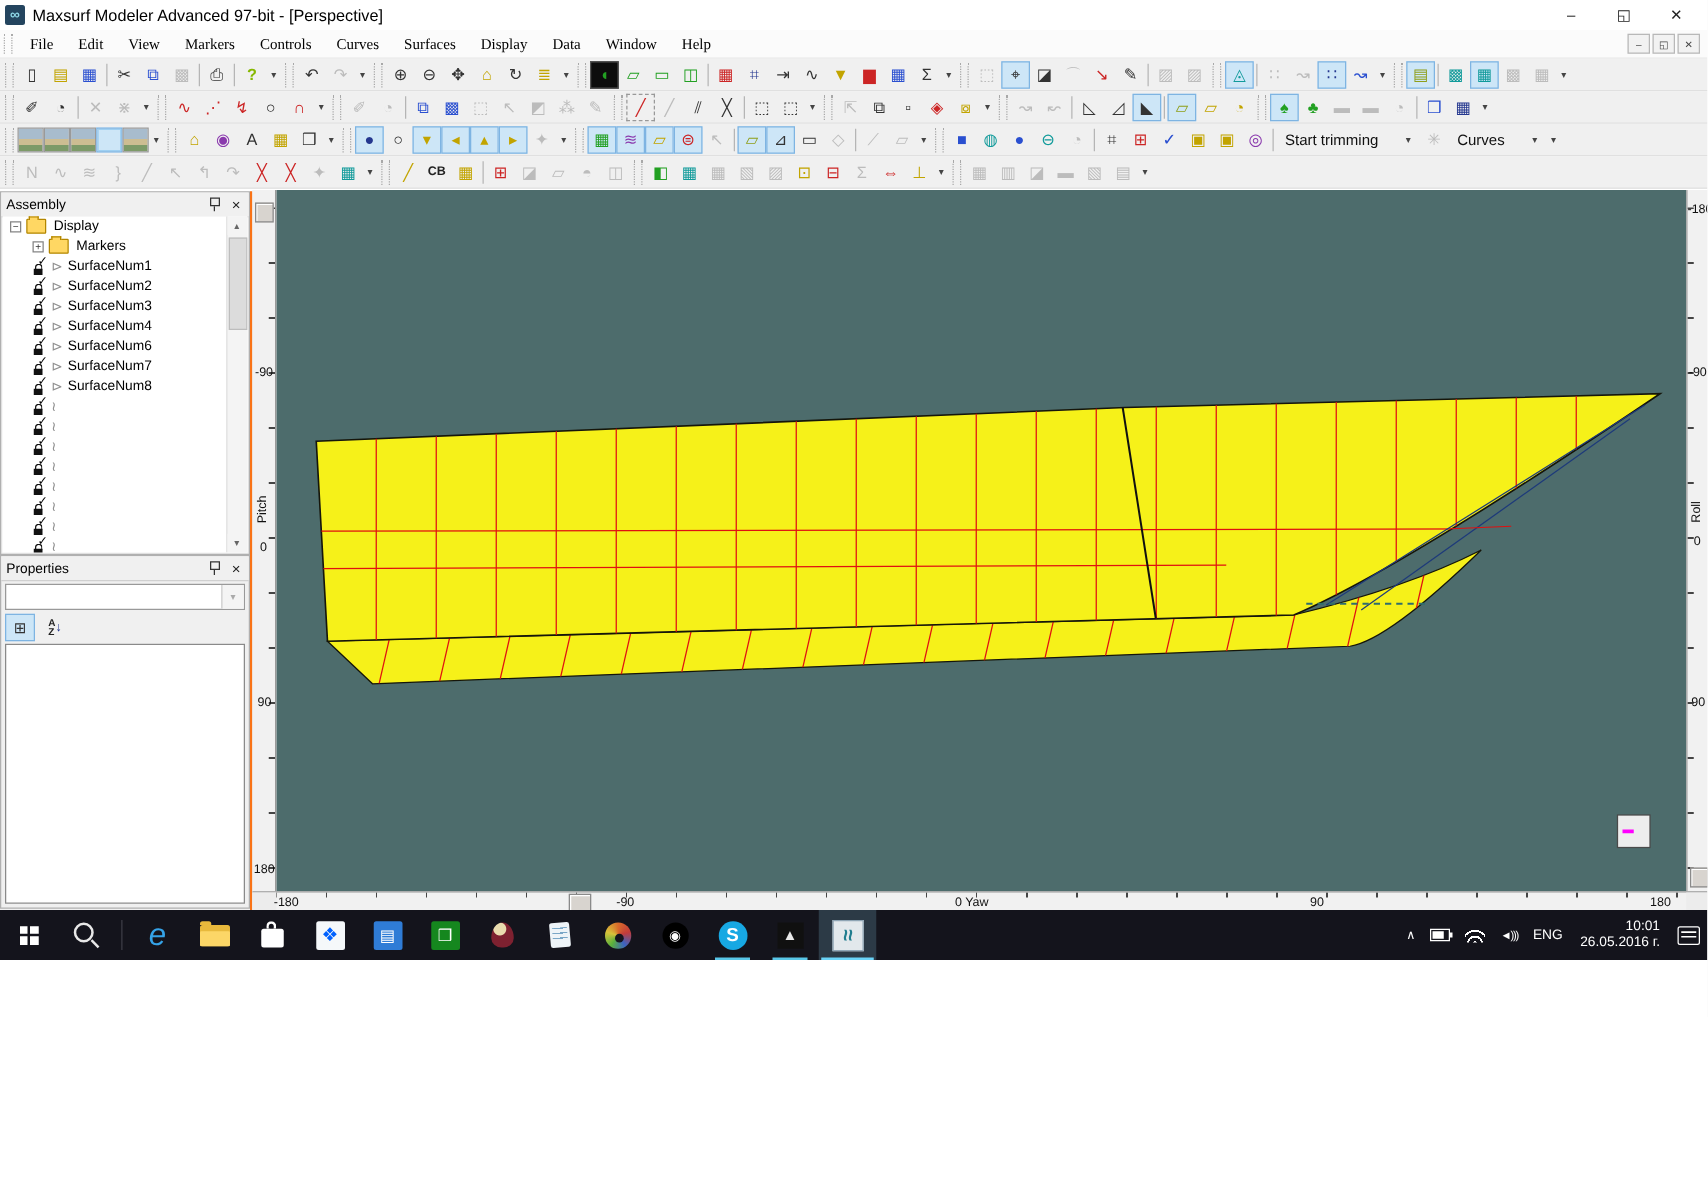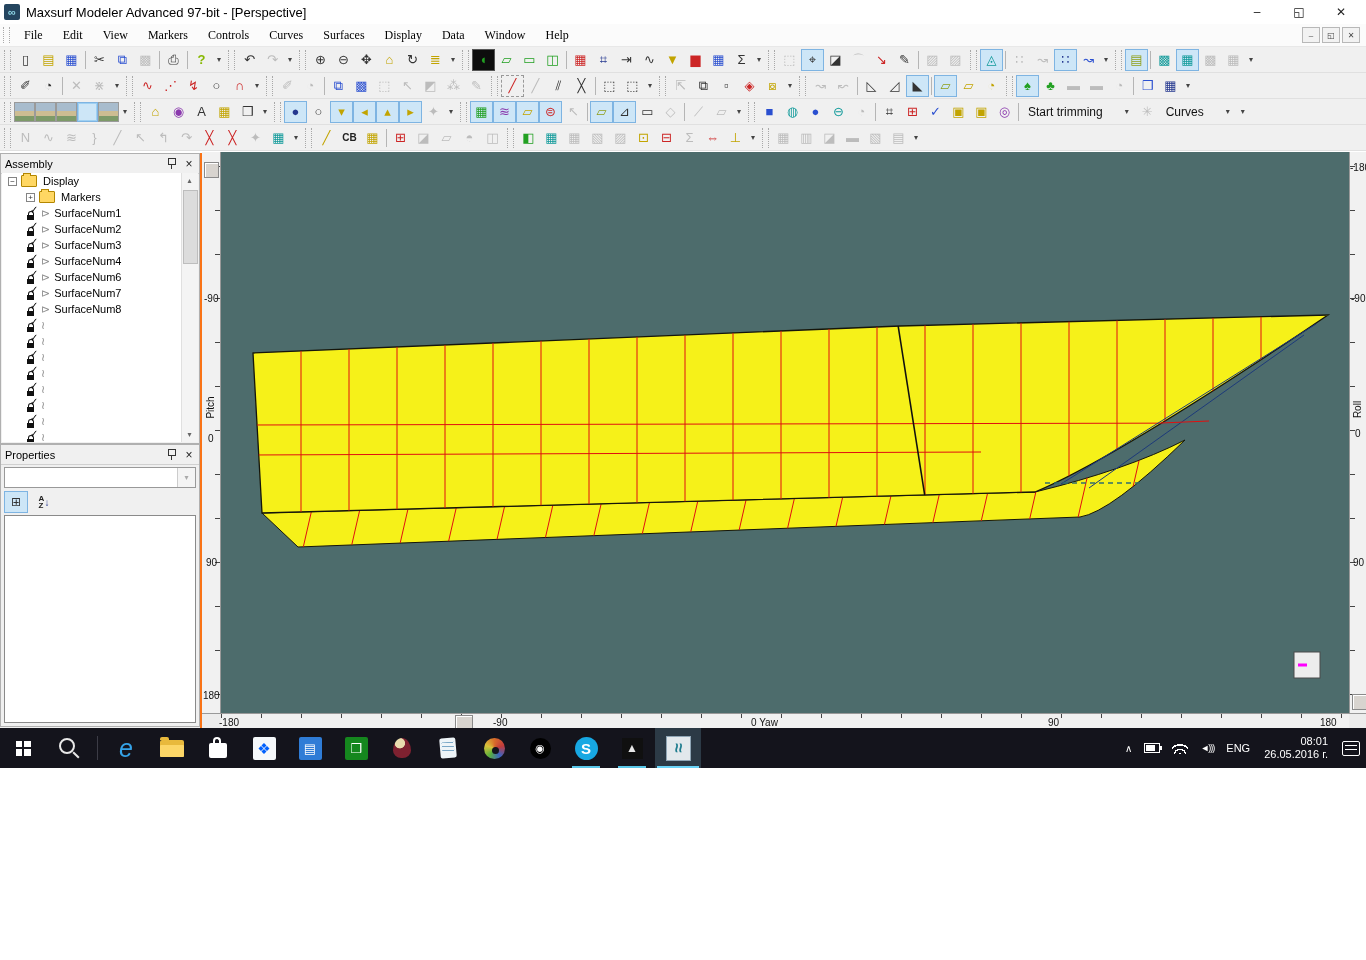--- a/index.html
+++ b/index.html
@@ -1015,21 +1015,21 @@
       <span class="rlab" style="top:405px;left:3px;">90</span>
       <span class="rthumb" style="left:2px;top:542px;width:13px;height:14px;"></span>
     </div>
 
     <div class="ruler ruler-bottom">
       <span class="corner" style="left:0;"></span>
       <span class="corner" style="left:1147px;width:17px;"></span>
       <span class="rlab" style="top:3px;left:17px;">-180</span>
       <span class="rthumb" style="left:253px;top:1px;width:16px;height:13px;"></span>
       <span class="rlab" style="top:3px;left:291px;">-90</span>
-      <span class="rlab" style="top:3px;left:549px;">0 Yaw</span>
+      <span class="rlab" style="top:3px;left:562px;">0 Yaw</span>
       <span class="rlab" style="top:3px;left:846px;">90</span>
       <span class="rlab" style="top:3px;left:1118px;">180</span>
     </div>
   </div>
 
   <div class="taskbar">
     <span style="display:flex;align-items:center;">
         <div class="tk">
           <span class="twin">
             <i></i>
@@ -1088,21 +1088,21 @@
       <span class="trayitem chev">∧</span>
       <span class="trayitem">
           <span class="bat"></span>
         </span>
       <span class="trayitem">
           <span class="wifi"></span>
         </span>
       <span class="trayitem vol">◄)))</span>
       <span class="trayitem">ENG</span>
       <span class="clock">
-        <div>08:01</div>
+        <div>10:01</div>
         <div>26.05.2016 г.</div>
       </span>
       <span class="trayitem">
           <span class="notif"></span>
         </span>
     </div>
   </div>
 
   <div class="blank"></div>
 </div>

